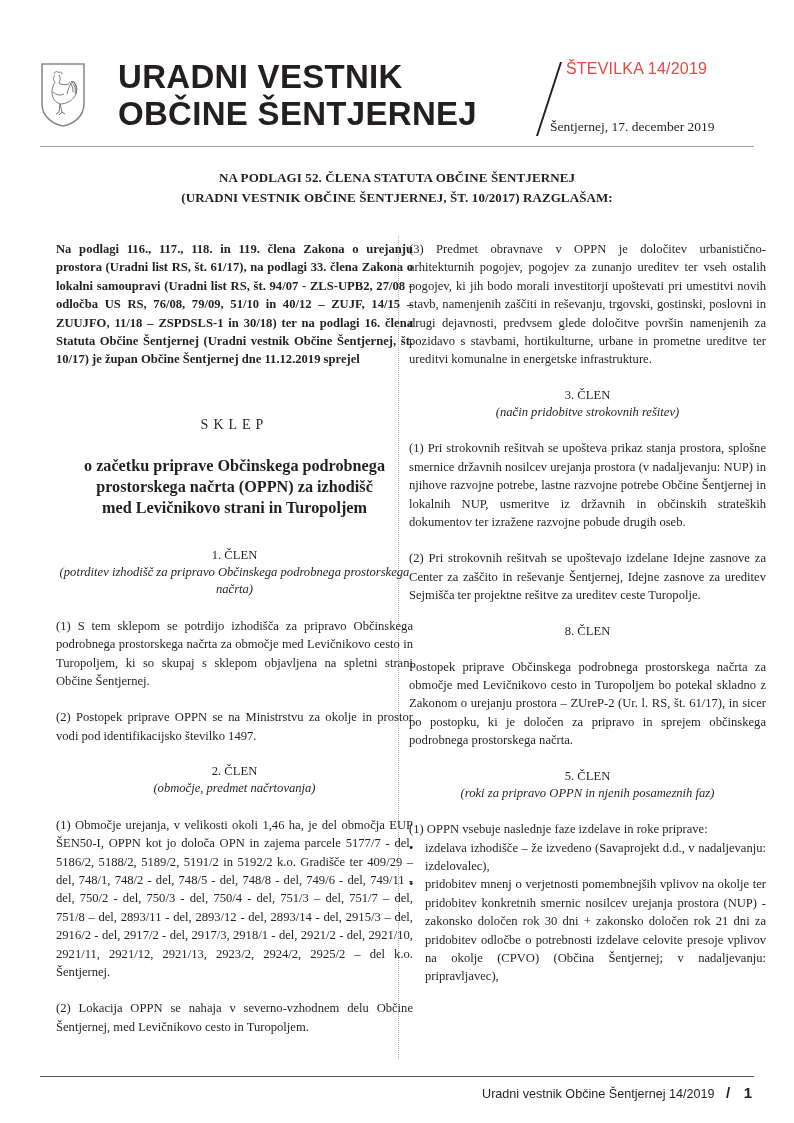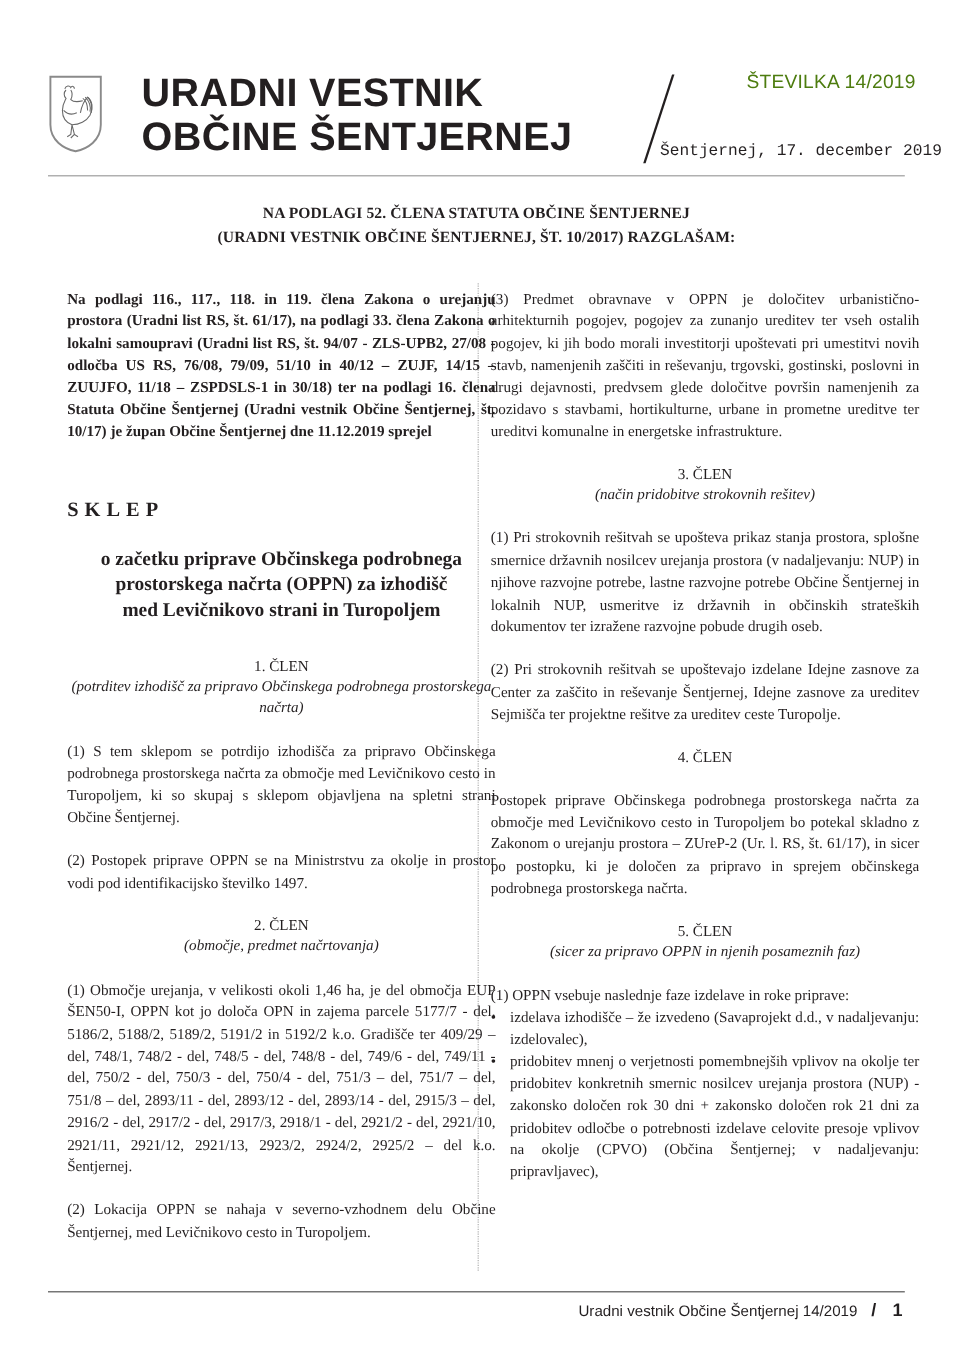--- a/index.html
+++ b/index.html
@@ -3,37 +3,37 @@
 <meta charset="utf-8">
 <style>
   html, body { margin: 0; padding: 0; background: #ffffff; }
   body { width: 794px; height: 1123px; position: relative; overflow: hidden; color: #231f20; }
   .page { position: absolute; left: 0; top: 0; width: 794px; height: 1038px; }
 
   
   .crest { position: absolute; left: 40px; top: 62px; width: 46px; height: 66px; }
   .masthead-title { position: absolute; left: 118px; top: 58px; font-family: "Liberation Sans", sans-serif; font-weight: 700; font-size: 33px; line-height: 37px; letter-spacing: 0.3px; color: #231f20; white-space: nowrap; }
   .slash { position: absolute; left: 536px; top: 62px; width: 2px; height: 74px; background: #231f20; transform: skewX(-18deg); transform-origin: bottom left; }
-  .issue-number { position: absolute; left: 622px; top: 60px; font-family: "Liberation Sans", sans-serif; font-size: 16px; color: #4d7c0f; white-space: nowrap; letter-spacing: 0.2px; }
-  .issue-date { position: absolute; left: 550px; top: 119px; font-family: Liberation Mono, monospace; font-size: 13.5px; color: #231f20; white-space: nowrap; }
+  .issue-number { position: absolute; left: 566px; top: 60px; font-family: "Liberation Sans", sans-serif; font-size: 16px; color: #ef4444; white-space: nowrap; letter-spacing: 0.2px; }
+  .issue-date { position: absolute; left: 550px; top: 119px; font-family: Liberation Serif, serif; font-size: 13.5px; color: #231f20; white-space: nowrap; }
   .header-rule { position: absolute; left: 40px; top: 146px; width: 714px; height: 1px; background: #9d9d9d; }
 
   .preamble { position: absolute; left: 40px; width: 714px; top: 168px; text-align: center; font-family: "Liberation Serif", serif; font-weight: 700; font-size: 13px; line-height: 20px; letter-spacing: 0.1px; }
 
   
   .col { position: absolute; top: 240px; width: 357px; font-family: "Liberation Serif", serif; font-size: 12.6px; line-height: 18.4px; color: #231f20; }
   .col-left { left: 56px; }
   .col-right { left: 409px; }
   .col-divider { position: absolute; left: 398px; top: 236px; width: 0; height: 823px; border-left: 1px dotted #b0b0b0; }
 
   .p { margin: 0; text-align: justify; }
   .p.bold { font-weight: 700; }
   .gap { height: 18px; }
 
-  .sklep-title { text-align: left; font-weight: 700; font-size: 17px; letter-spacing: 5px; margin: 0; line-height: 24px; }
+  .sklep-title { text-align: center; font-weight: 400; font-size: 14px; letter-spacing: 5px; margin: 0; line-height: 24px; }
   .sklep-sub { text-align: center; font-weight: 700; font-size: 16.2px; line-height: 21px; margin: 0; }
 
   .clen { text-align: center; font-weight: 400; font-size: 12.6px; margin: 0; line-height: 17px; }
   .clen-sub { text-align: center; font-style: italic; font-size: 12.6px; margin: 0; line-height: 17.5px; }
 
   .bullets { list-style: none; margin: 0; padding: 0; }
   .bullets li { position: relative; padding-left: 16px; text-align: justify; }
   .bullets li .dot { position: absolute; left: 0; top: 0; }
 
   
@@ -119,29 +119,29 @@
       <p class="clen">3. ČLEN</p>
       <p class="clen-sub">(način pridobitve strokovnih rešitev)</p>
       <div class="gap"></div>
       <p class="p">(1) Pri strokovnih rešitvah se upošteva prikaz stanja prostora, splošne smernice državnih nosilcev urejanja prostora (v nadaljevanju: NUP) in njihove razvojne potrebe, lastne razvojne potrebe Občine Šentjernej in lokalnih NUP, usmeritve iz državnih in občinskih strateških dokumentov ter izražene razvojne pobude drugih oseb.</p>
       <div class="gap"></div>
       <p class="p">(2) Pri strokovnih rešitvah se upoštevajo izdelane Idejne zasnove za Center za zaščito in reševanje Šentjernej, Idejne zasnove za ureditev Sejmišča ter projektne rešitve za ureditev ceste Turopolje.</p>
     </section>
     <div class="gap"></div>
 
     <section>
-      <p class="clen">4. ČLEN</p>
+      <p class="clen">8. ČLEN</p>
       <div class="gap"></div>
       <p class="p">Postopek priprave Občinskega podrobnega prostorskega načrta za območje med Levičnikovo cesto in Turopoljem bo potekal skladno z Zakonom o urejanju prostora – ZUreP-2 (Ur. l. RS, št. 61/17), in sicer po postopku, ki je določen za pripravo in sprejem občinskega podrobnega prostorskega načrta.</p>
     </section>
     <div class="gap"></div>
 
     <section>
       <p class="clen">5. ČLEN</p>
-      <p class="clen-sub">(sicer za pripravo OPPN in njenih posameznih faz)</p>
+      <p class="clen-sub">(roki za pripravo OPPN in njenih posameznih faz)</p>
       <div class="gap"></div>
       <p class="p">(1) OPPN vsebuje naslednje faze izdelave in roke priprave:</p>
       <ul class="bullets">
         <li>
           <span class="dot">•</span>
           <span>izdelava izhodišče – že izvedeno (Savaprojekt d.d., v nadaljevanju: izdelovalec),</span>
         </li>
         <li>
           <span class="dot">•</span>
           <span>pridobitev mnenj o verjetnosti pomembnejših vplivov na okolje ter pridobitev konkretnih smernic nosilcev urejanja prostora (NUP) - zakonsko določen rok 30 dni + zakonsko določen rok 21 dni za pridobitev odločbe o potrebnosti izdelave celovite presoje vplivov na okolje (CPVO) (Občina Šentjernej; v nadaljevanju: pripravljavec),</span>

